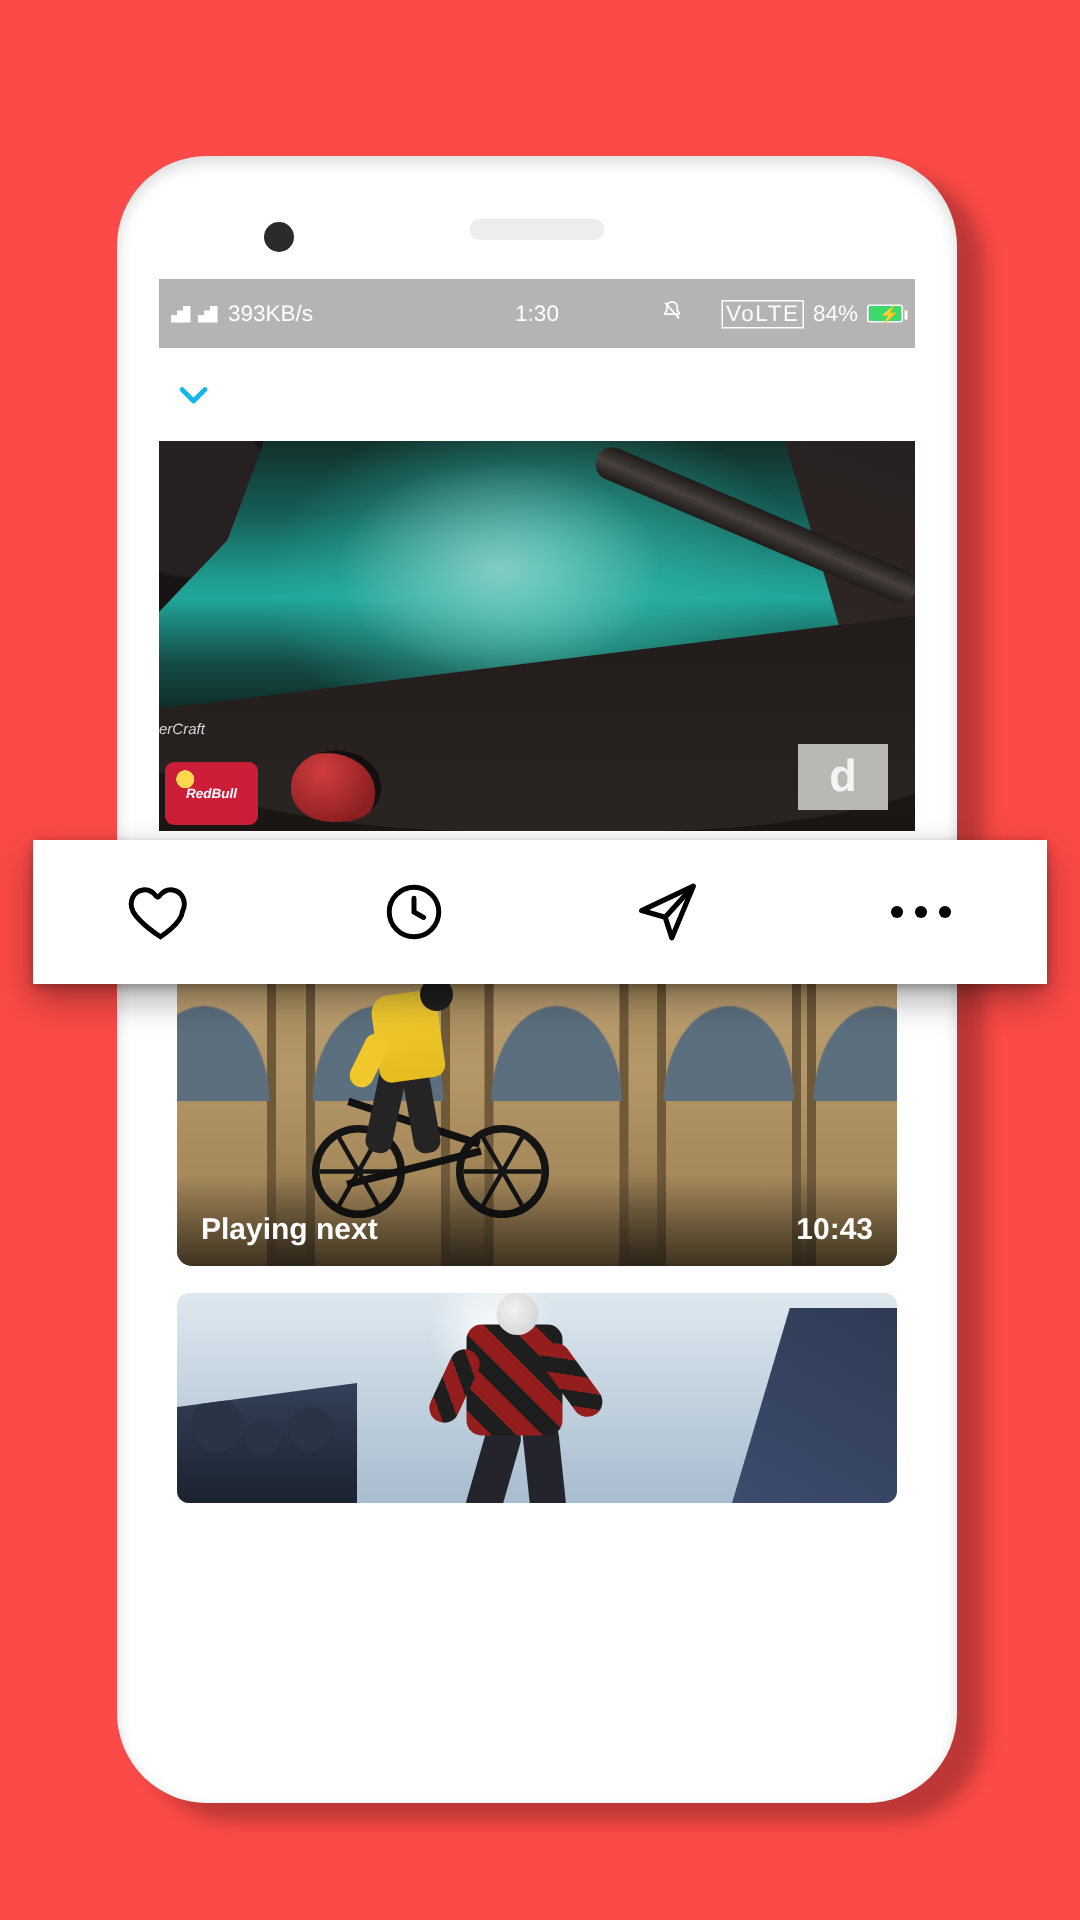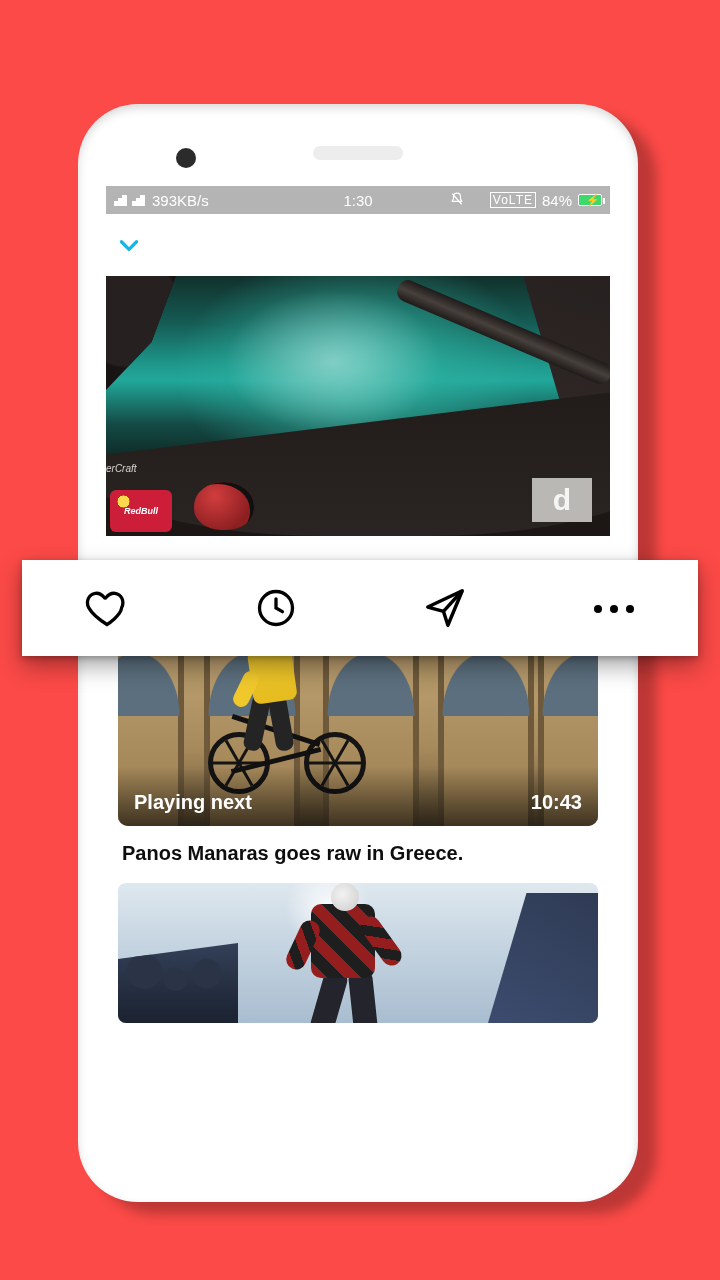--- a/index.html
+++ b/index.html
@@ -36,32 +36,32 @@
     width: 90px; height: 14px; border-radius: 8px;
     background: #ededed;
   }
   .screen {
     position: absolute; left: 28px; top: 82px;
     width: 504px; height: 980px;
     background: #fff;
     overflow: hidden;
   }
   .status-bar {
-    height: 28px;
+    height: 46px;
     background: #b4b4b4;
     color: #fff;
     display: flex; align-items: center;
     font-size: 15px; padding: 0 8px;
     position: relative;
   }
   .status-bar .net { flex: 0 0 auto; display:flex; align-items:center; gap:4px;}
   .status-bar .netspd { margin-left:2px; }
   .status-bar .time { position:absolute; left:50%; transform:translateX(-50%); }
   .status-bar .right { position:absolute; right:8px; display:flex; align-items:center; gap:6px;}
-  .volte { border:1px solid #fff; font-size:12px; padding:0 2px; letter-spacing:1px;margin-left:20px;}
+  .volte { border:1px solid #fff; font-size:15px; padding:0 2px; letter-spacing:1px;margin-left:20px;}
   .batt {
     width: 24px; height: 12px; border:1px solid #fff; border-radius:2px;
     position:relative; display:inline-block;
     background: linear-gradient(to right,#3fd96b 0%,#3fd96b 100%);
   }
   .batt::after{content:"";position:absolute;right:-4px;top:3px;width:2px;height:6px;background:#fff;}
   .batt .bolt{position:absolute;left:7px;top:-1px;color:#fff;font-size:11px;}
   .app-header {
     height: 62px; display:flex; align-items:center; padding-left:10px;
   }
@@ -287,21 +287,20 @@
         <div class="leg"></div>
           <div class="leg2"></div>
         <div class="torso"></div>
         <div class="arm"></div>
         <div class="head"></div>
       </div>
       <div class="pn-grad"></div>
       <div class="pn-label">Playing next</div>
       <div class="pn-time">10:43</div>
     </div>
-    <div class="pn-title">Panos Manaras goes raw in Greece.</div>
 
     <div class="card3">
       <div class="c3-sky"></div>
       <div class="c3-crowd"></div>
       <div class="c3-rail"></div>
       <div class="c3-athlete">
         <div class="c3-leg"></div>
           <div class="c3-leg2"></div>
         <div class="c3-torso"></div>
         <div class="c3-arm"></div>

